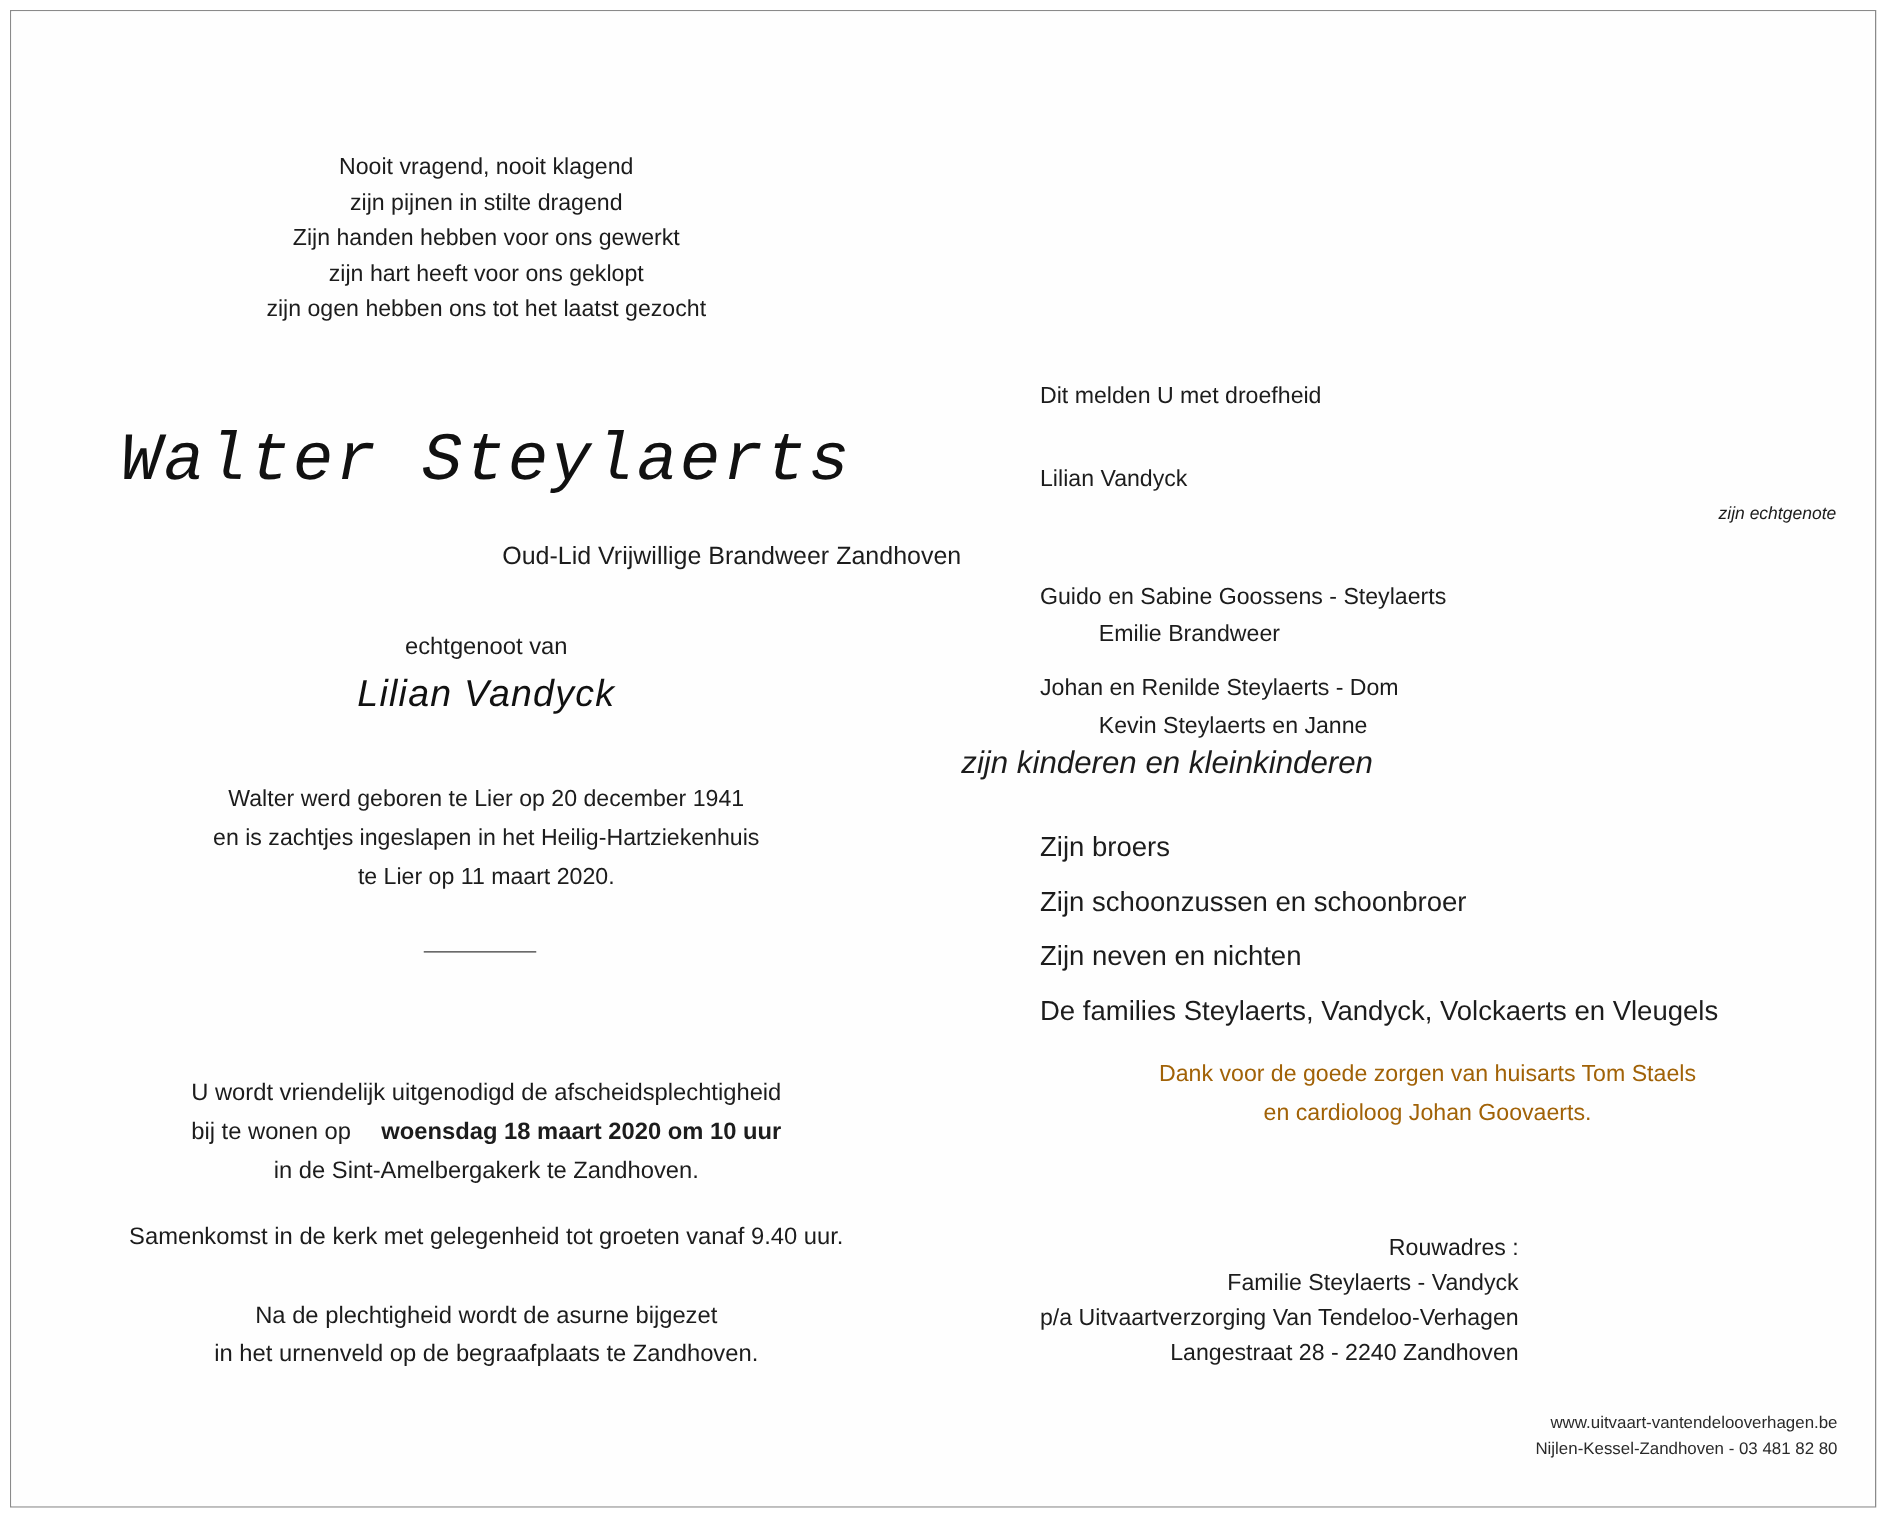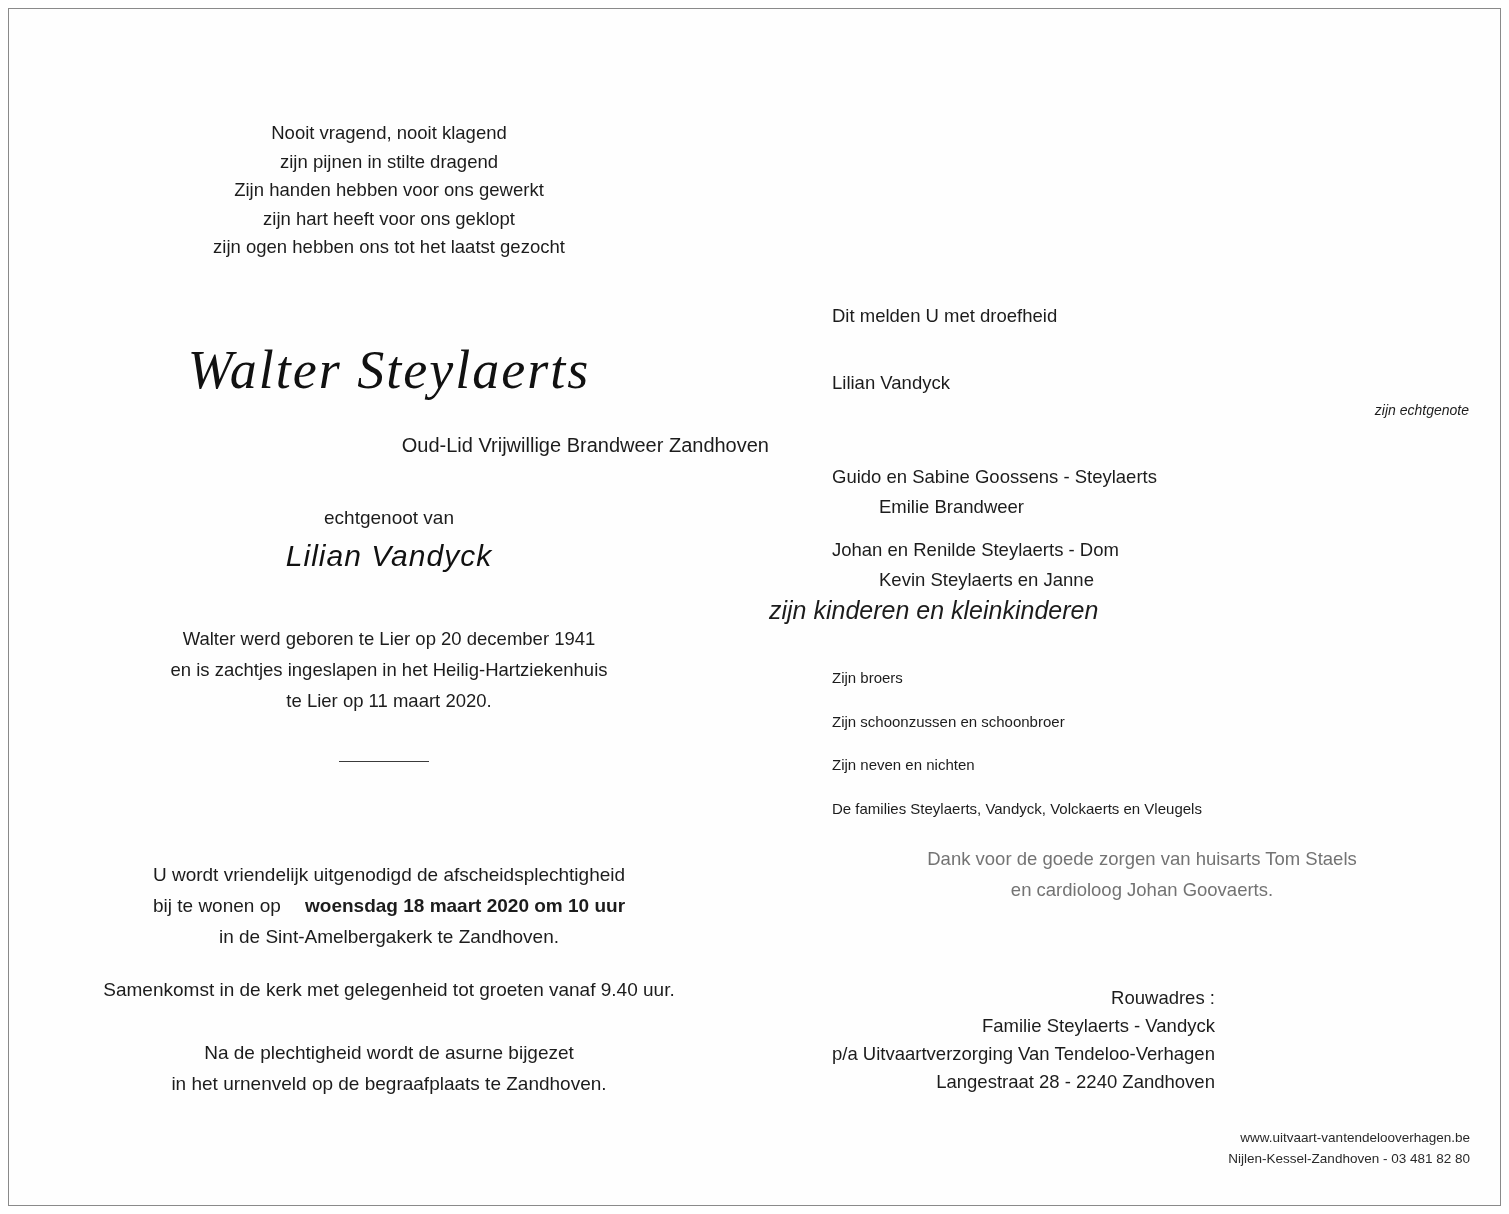--- a/index.html
+++ b/index.html
@@ -67,21 +67,21 @@
   }
   .poem div {
     white-space: pre;
   }
   .deceased-name {
     position: absolute;
     left: 0;
     top: 330px;
     width: 760px;
     text-align: center;
-    font-family: Liberation Serif, serif;
+    font-family: Liberation Mono, monospace;
     font-style: italic;
     font-size: 54px;
     letter-spacing: 2px;
     color: #111111;
   }
   .role-line {
     position: absolute;
     left: 0;
     top: 425px;
     width: 760px;
@@ -208,33 +208,33 @@
     width: 730px;
     text-align: left;
     font-size: 25px;
     font-style: italic;
     color: #1c1c1c;
   }
   .r-relatives {
     position: absolute;
     left: 63px;
     top: 647px;
-    font-size: 15px;
+    font-size: 22px;
     line-height: 43.5px;
     color: #1c1c1c;
   }
   .r-thanks {
     position: absolute;
     left: 63px;
     top: 834px;
     width: 620px;
     text-align: center;
     font-size: 18.5px;
     line-height: 31px;
-    color: #737373;
+    color: #a16207;
   }
   .r-address {
     position: absolute;
     left: 63px;
     top: 975px;
     font-size: 18.5px;
     line-height: 28px;
     color: #1c1c1c;
     text-align: right;
   }

